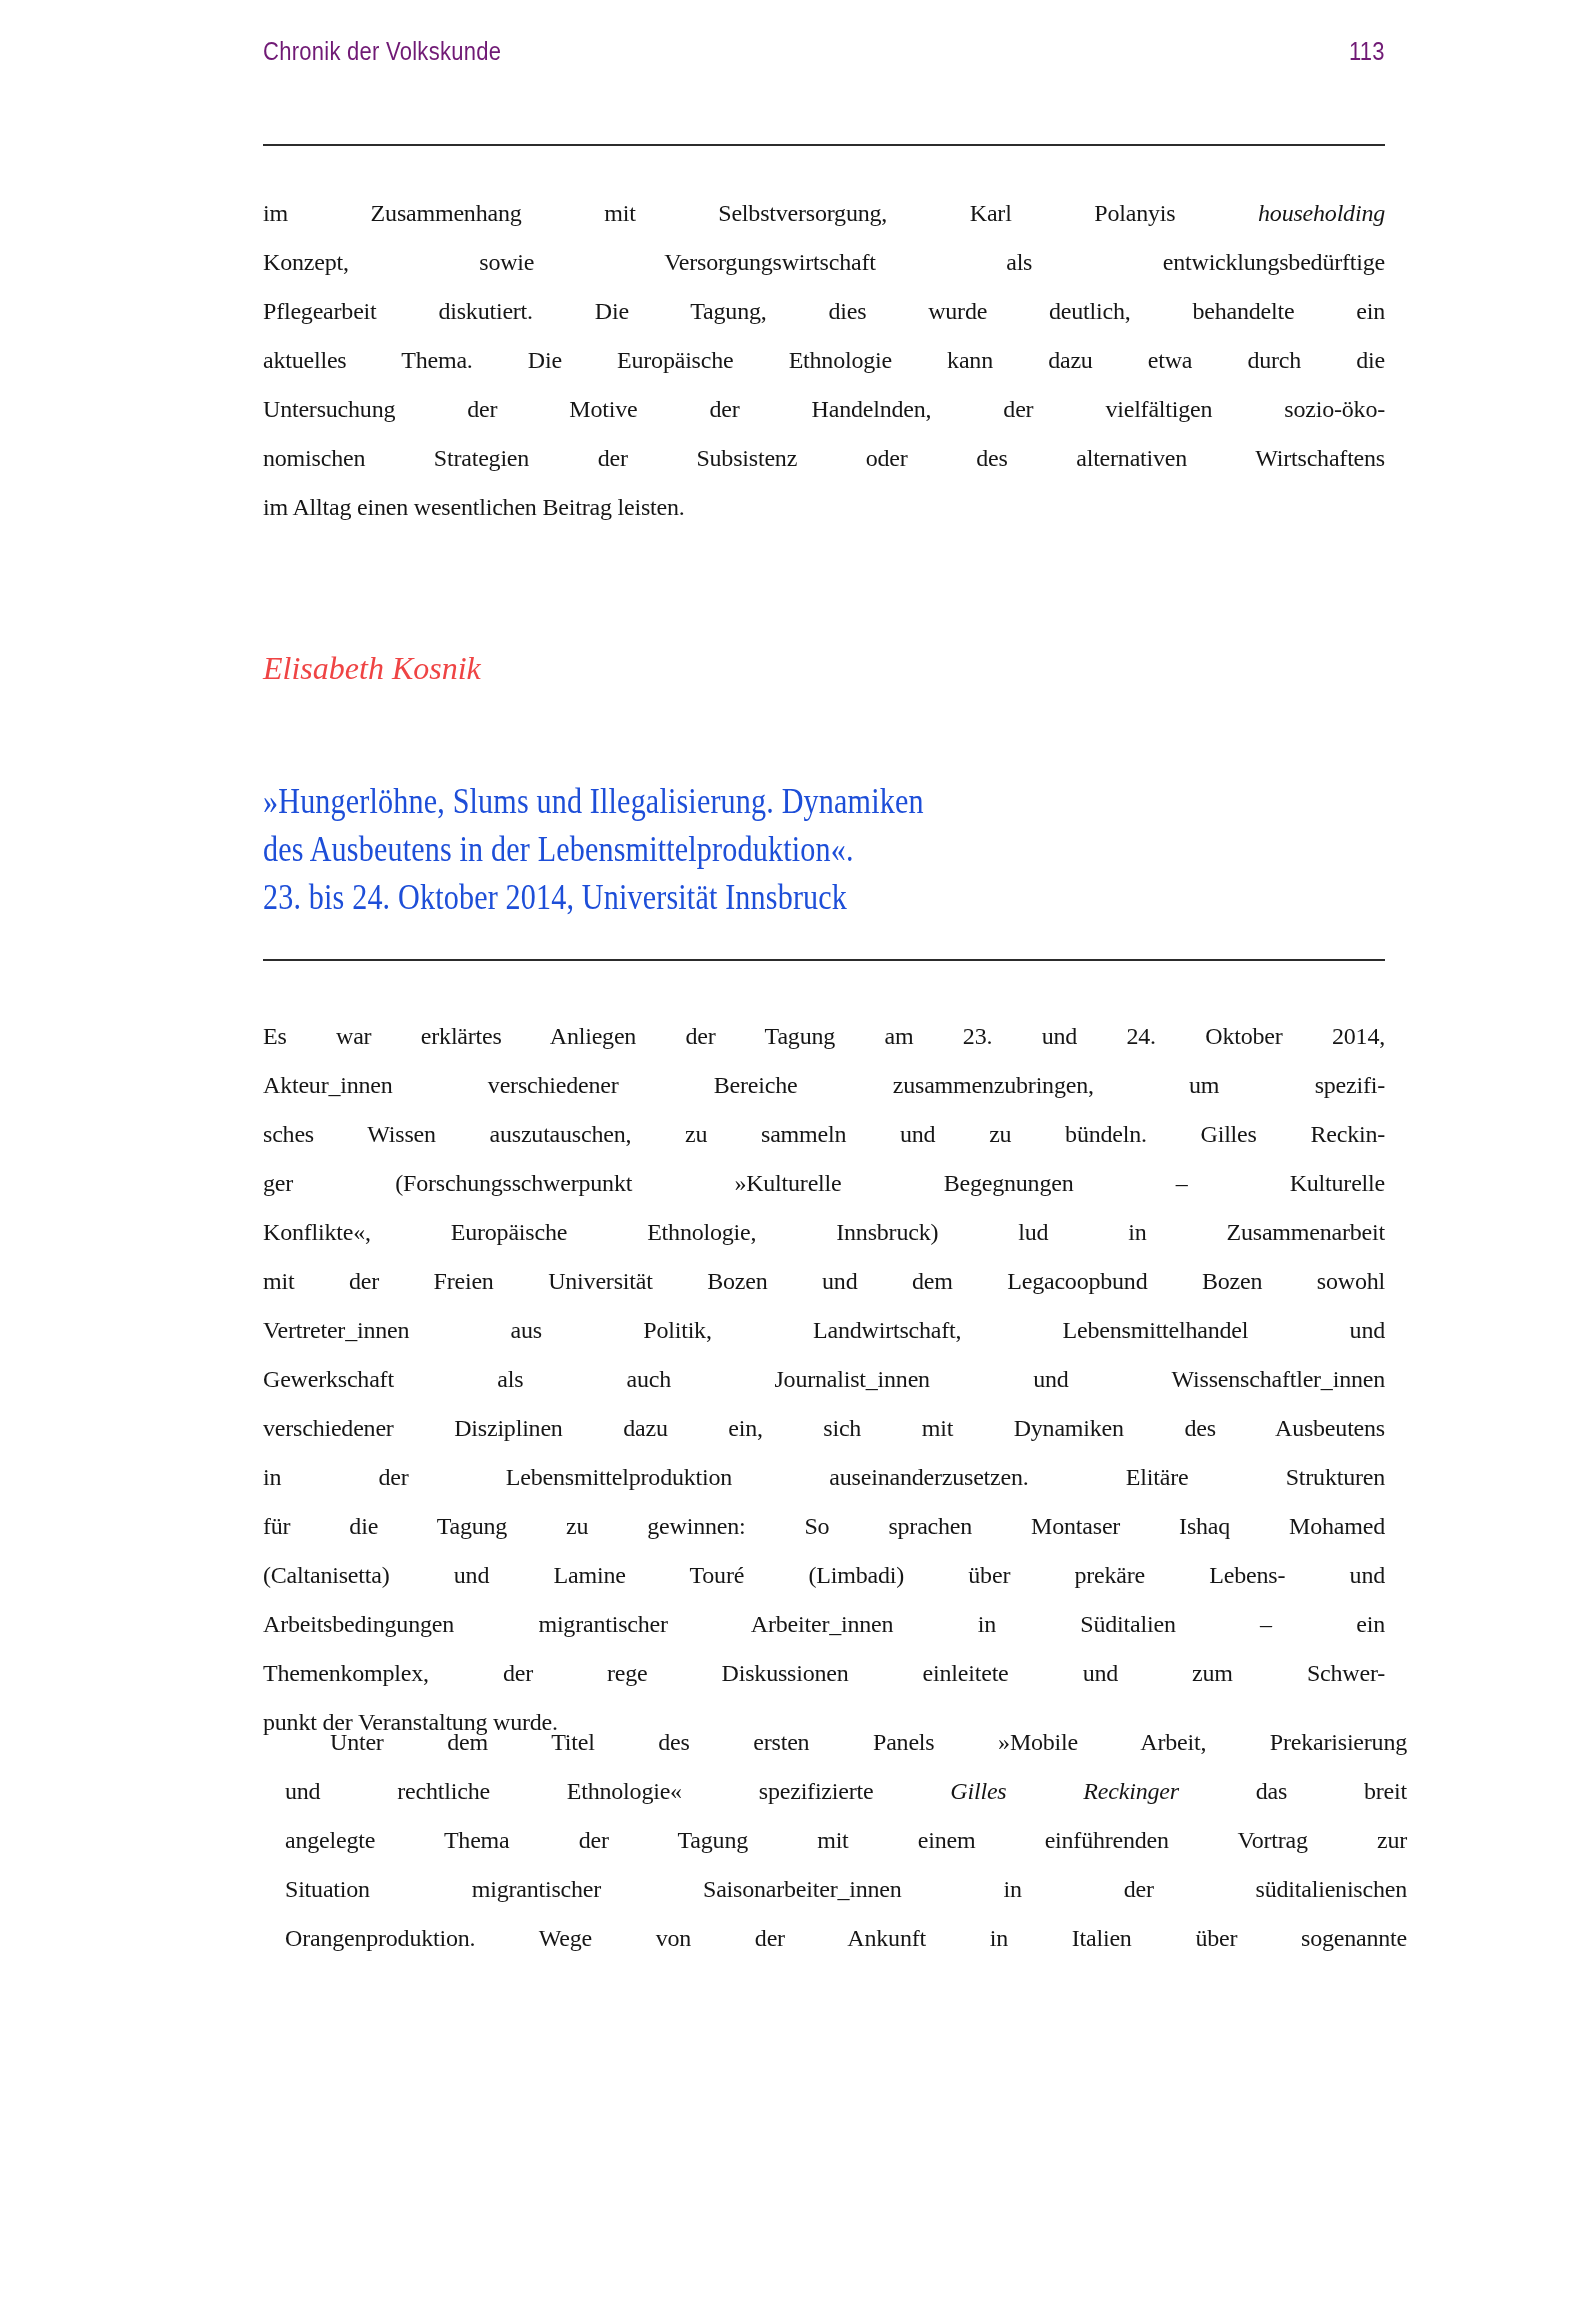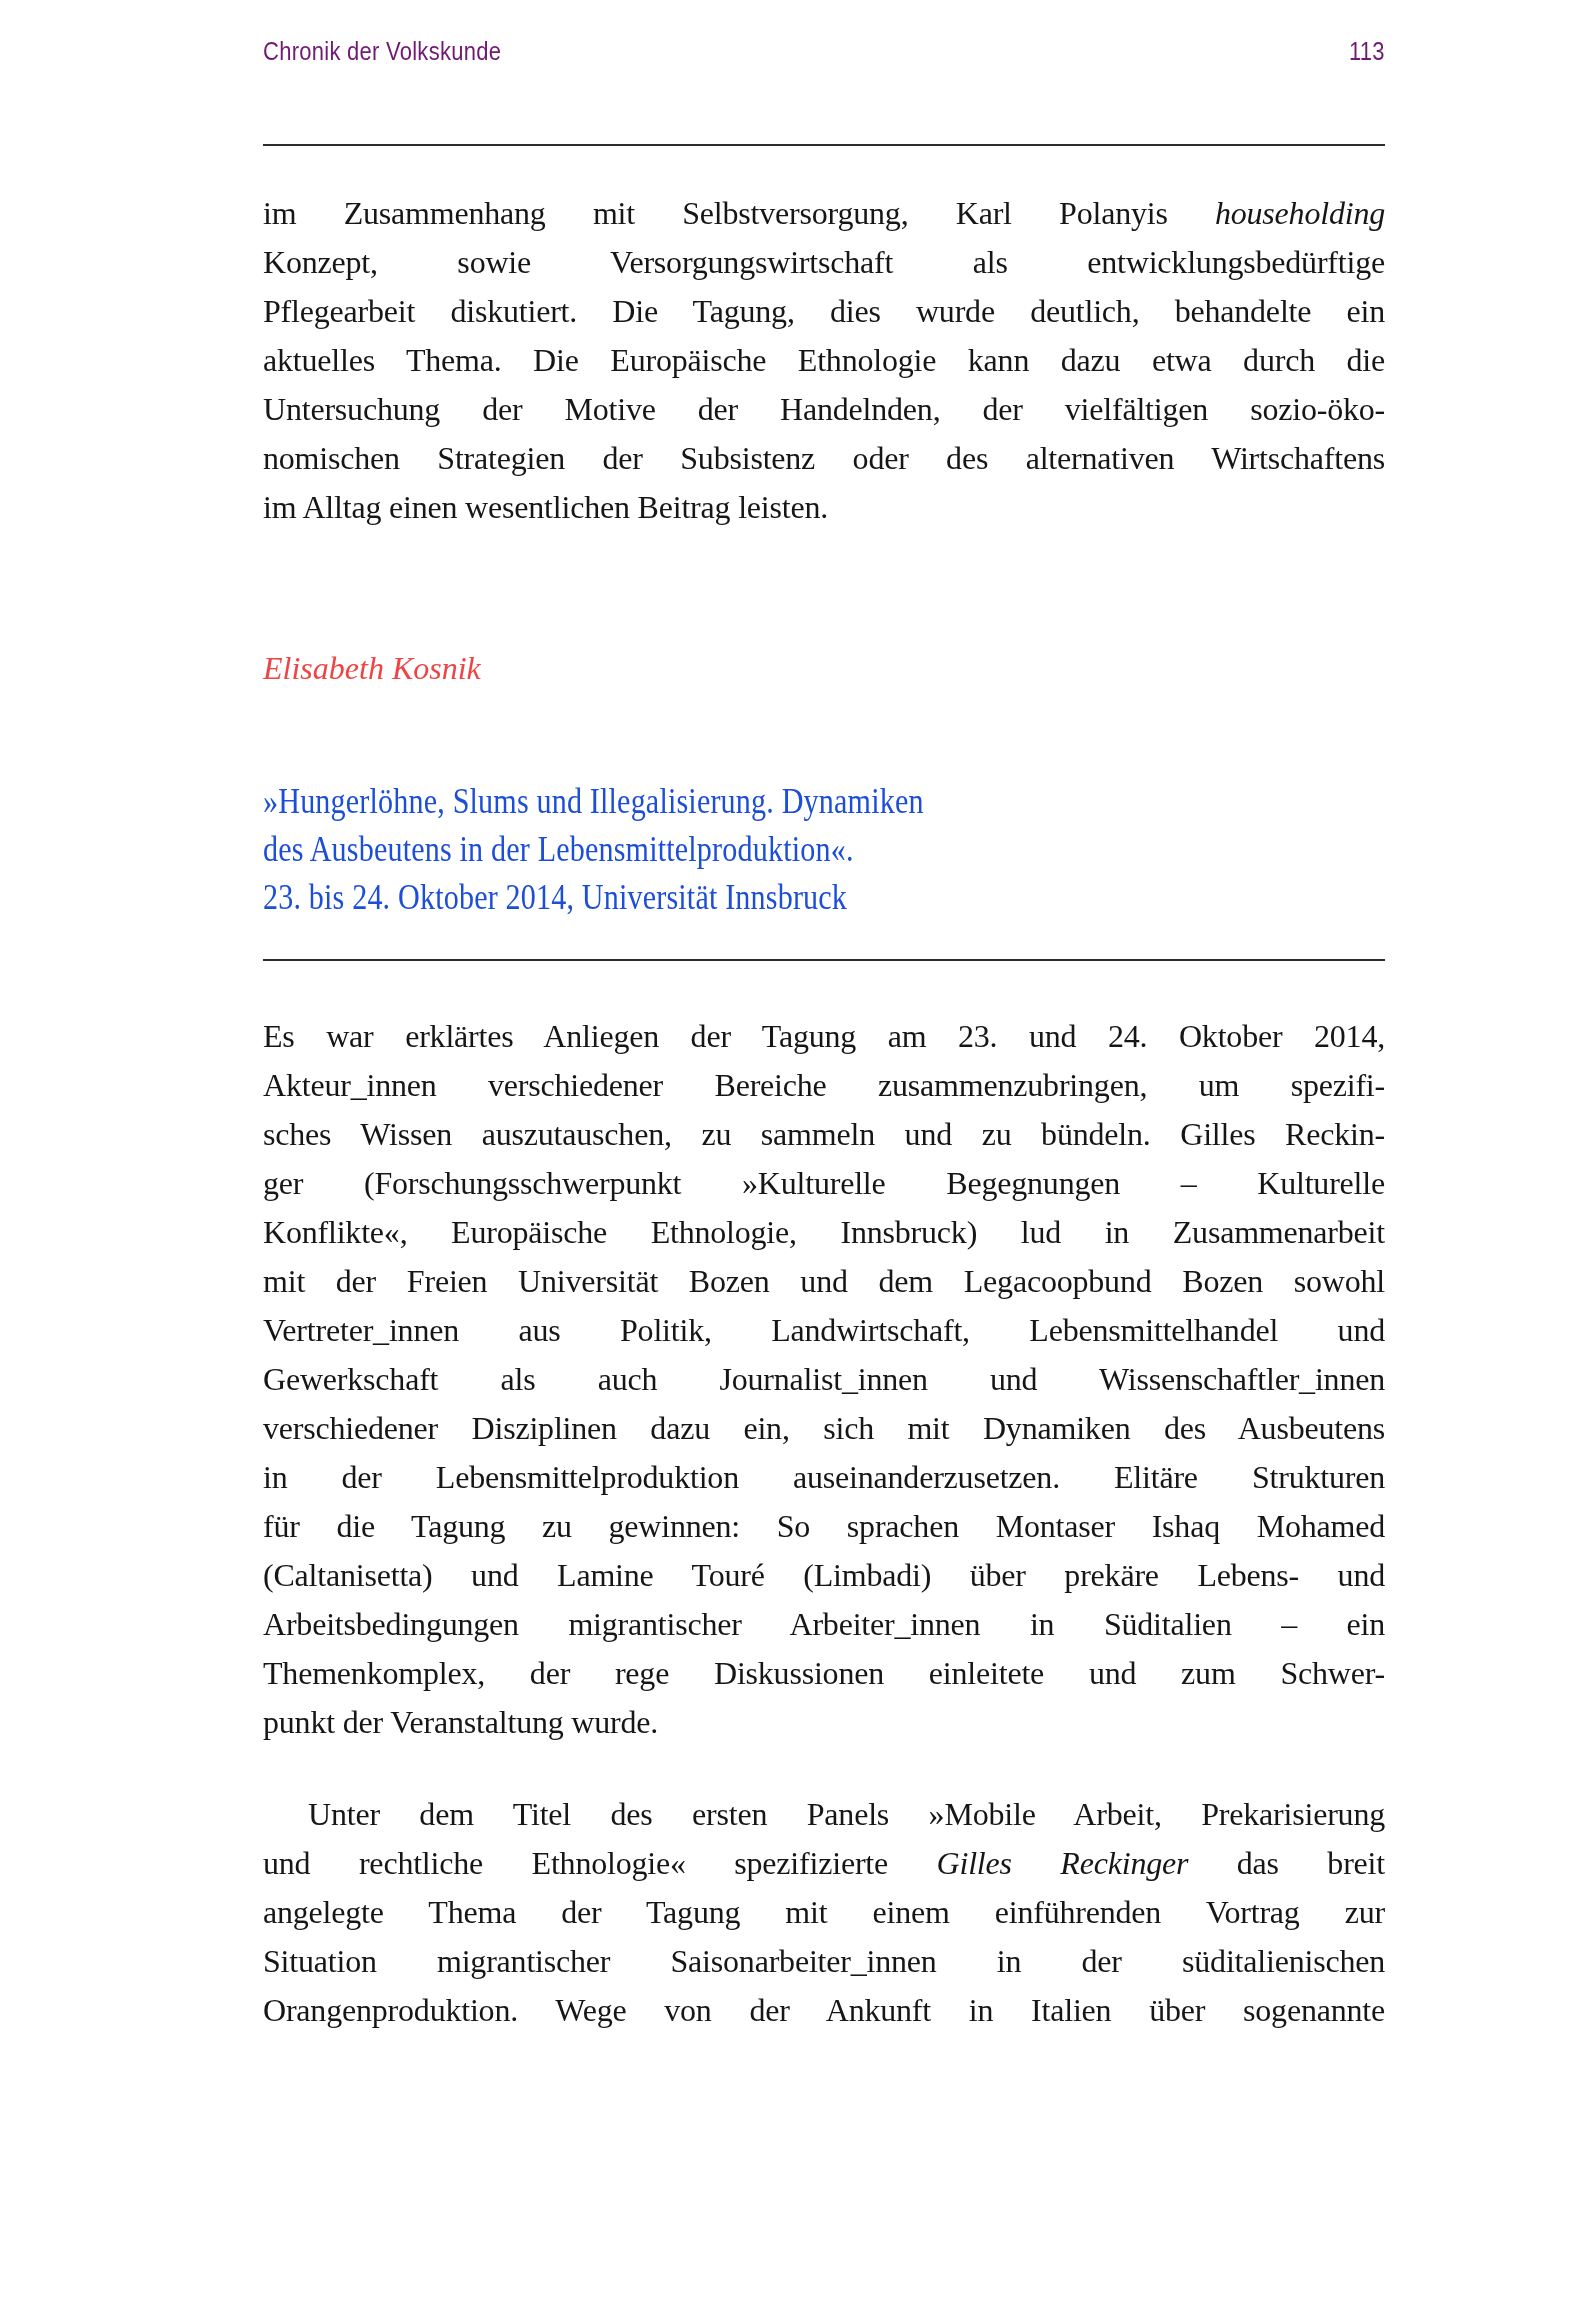--- a/index.html
+++ b/index.html
@@ -18,24 +18,24 @@
   }
   .running-header .cond-l{display:inline-block;transform:scaleX(.88);transform-origin:0 50%;letter-spacing:0.3px;}
   .running-header .cond-r{display:inline-block;transform:scaleX(.88);transform-origin:100% 50%;letter-spacing:0.3px;}
 
   
   .rule{position:absolute;left:263px;width:1122px;height:2.4px;background:#2c2c2c;}
   .rule-top{top:144px;}
   .rule-heading{top:959px;}
 
   
-  .para{position:absolute;left:263px;width:1122px;font-size:32px;line-height:49px;letter-spacing:-0.2px;}
+  .para{position:absolute;left:263px;width:1122px;font-size:24px;line-height:49px;letter-spacing:-0.2px;}
   .para1{top:189px;}
   .para2{top:1012px;}
-  .para3{top:1790px;}
+  .para3{top:1718px;margin-left:22px;}
   .line{text-align:justify;text-align-last:left;}
   .line.fill{text-align-last:justify;}
   .line.indent{text-indent:45px;}
   .it{font-style:italic;}
 
   .author{
     position:absolute;left:263px;top:612px;
     font-size:32px;line-height:49px;font-style:italic;color:#ef4444;
   }
 

